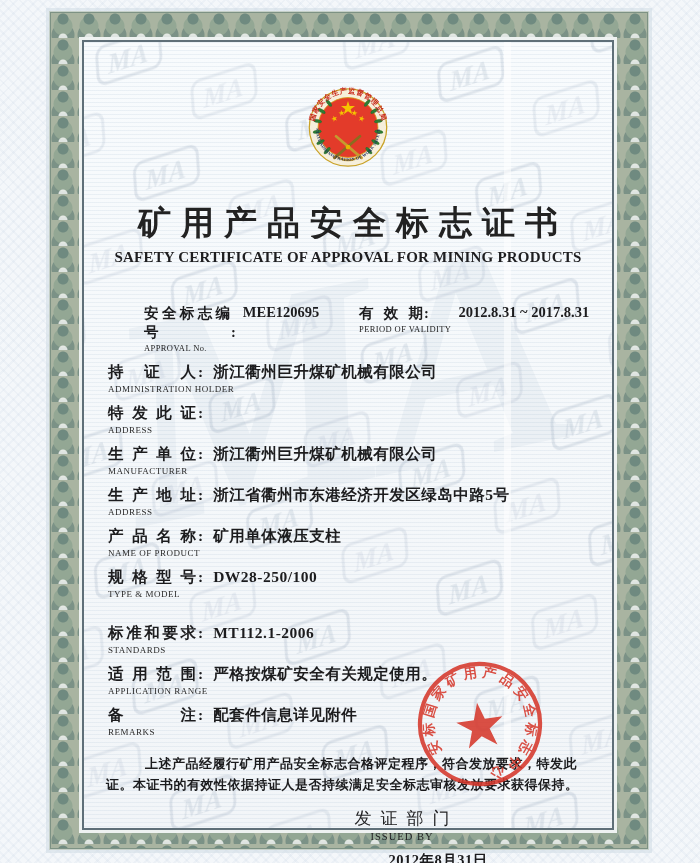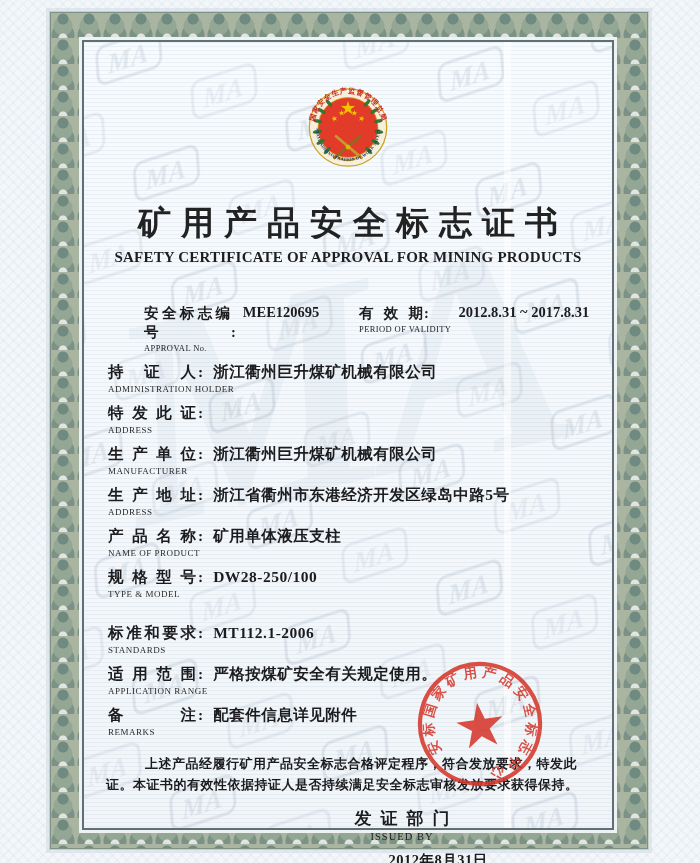--- a/index.html
+++ b/index.html
@@ -69,21 +69,21 @@
   .row .line1{display:flex;align-items:baseline;}
   .zh-label{display:inline-block;width:88px;font-size:15.5px;font-weight:600;text-align:justify;text-align-last:justify;text-justify:inter-character;}
   .row .colon2{font-size:15.5px;font-weight:600;margin:0 2px 0 2px;}
   .value{font-size:15.5px;font-weight:600;margin-left:8px;white-space:nowrap;letter-spacing:.5px;}
   .en-label{font-size:9px;letter-spacing:.5px;color:#2a2a2a;margin-top:1px;}
   .spec-gap{margin-top:24px;}
 
   .statement{margin:16px 14px 0 22px;font-size:13px;line-height:1.62;text-indent:3em;font-weight:700;letter-spacing:.5px;}
 
   .issued{margin-top:12px;text-align:center;position:relative;left:54px;}
-  .issued-zh{font-size:17px;letter-spacing:9px;font-weight:700;padding-left:9px;}
+  .issued-zh{font-size:17px;letter-spacing:9px;font-weight:400;padding-left:9px;}
   .issued-en{font-size:10.5px;letter-spacing:1px;margin-top:1px;}
   .date-line{margin-top:9px;text-align:center;position:relative;left:90px;font-size:14.5px;font-weight:bold;letter-spacing:.5px;}
 
   
   .stamp{position:absolute;left:414px;top:658px;width:132px;height:132px;z-index:6;opacity:.88;transform:rotate(-8deg);}
 </style>
 </head>
 <body>
 
 <div class="band"></div>

